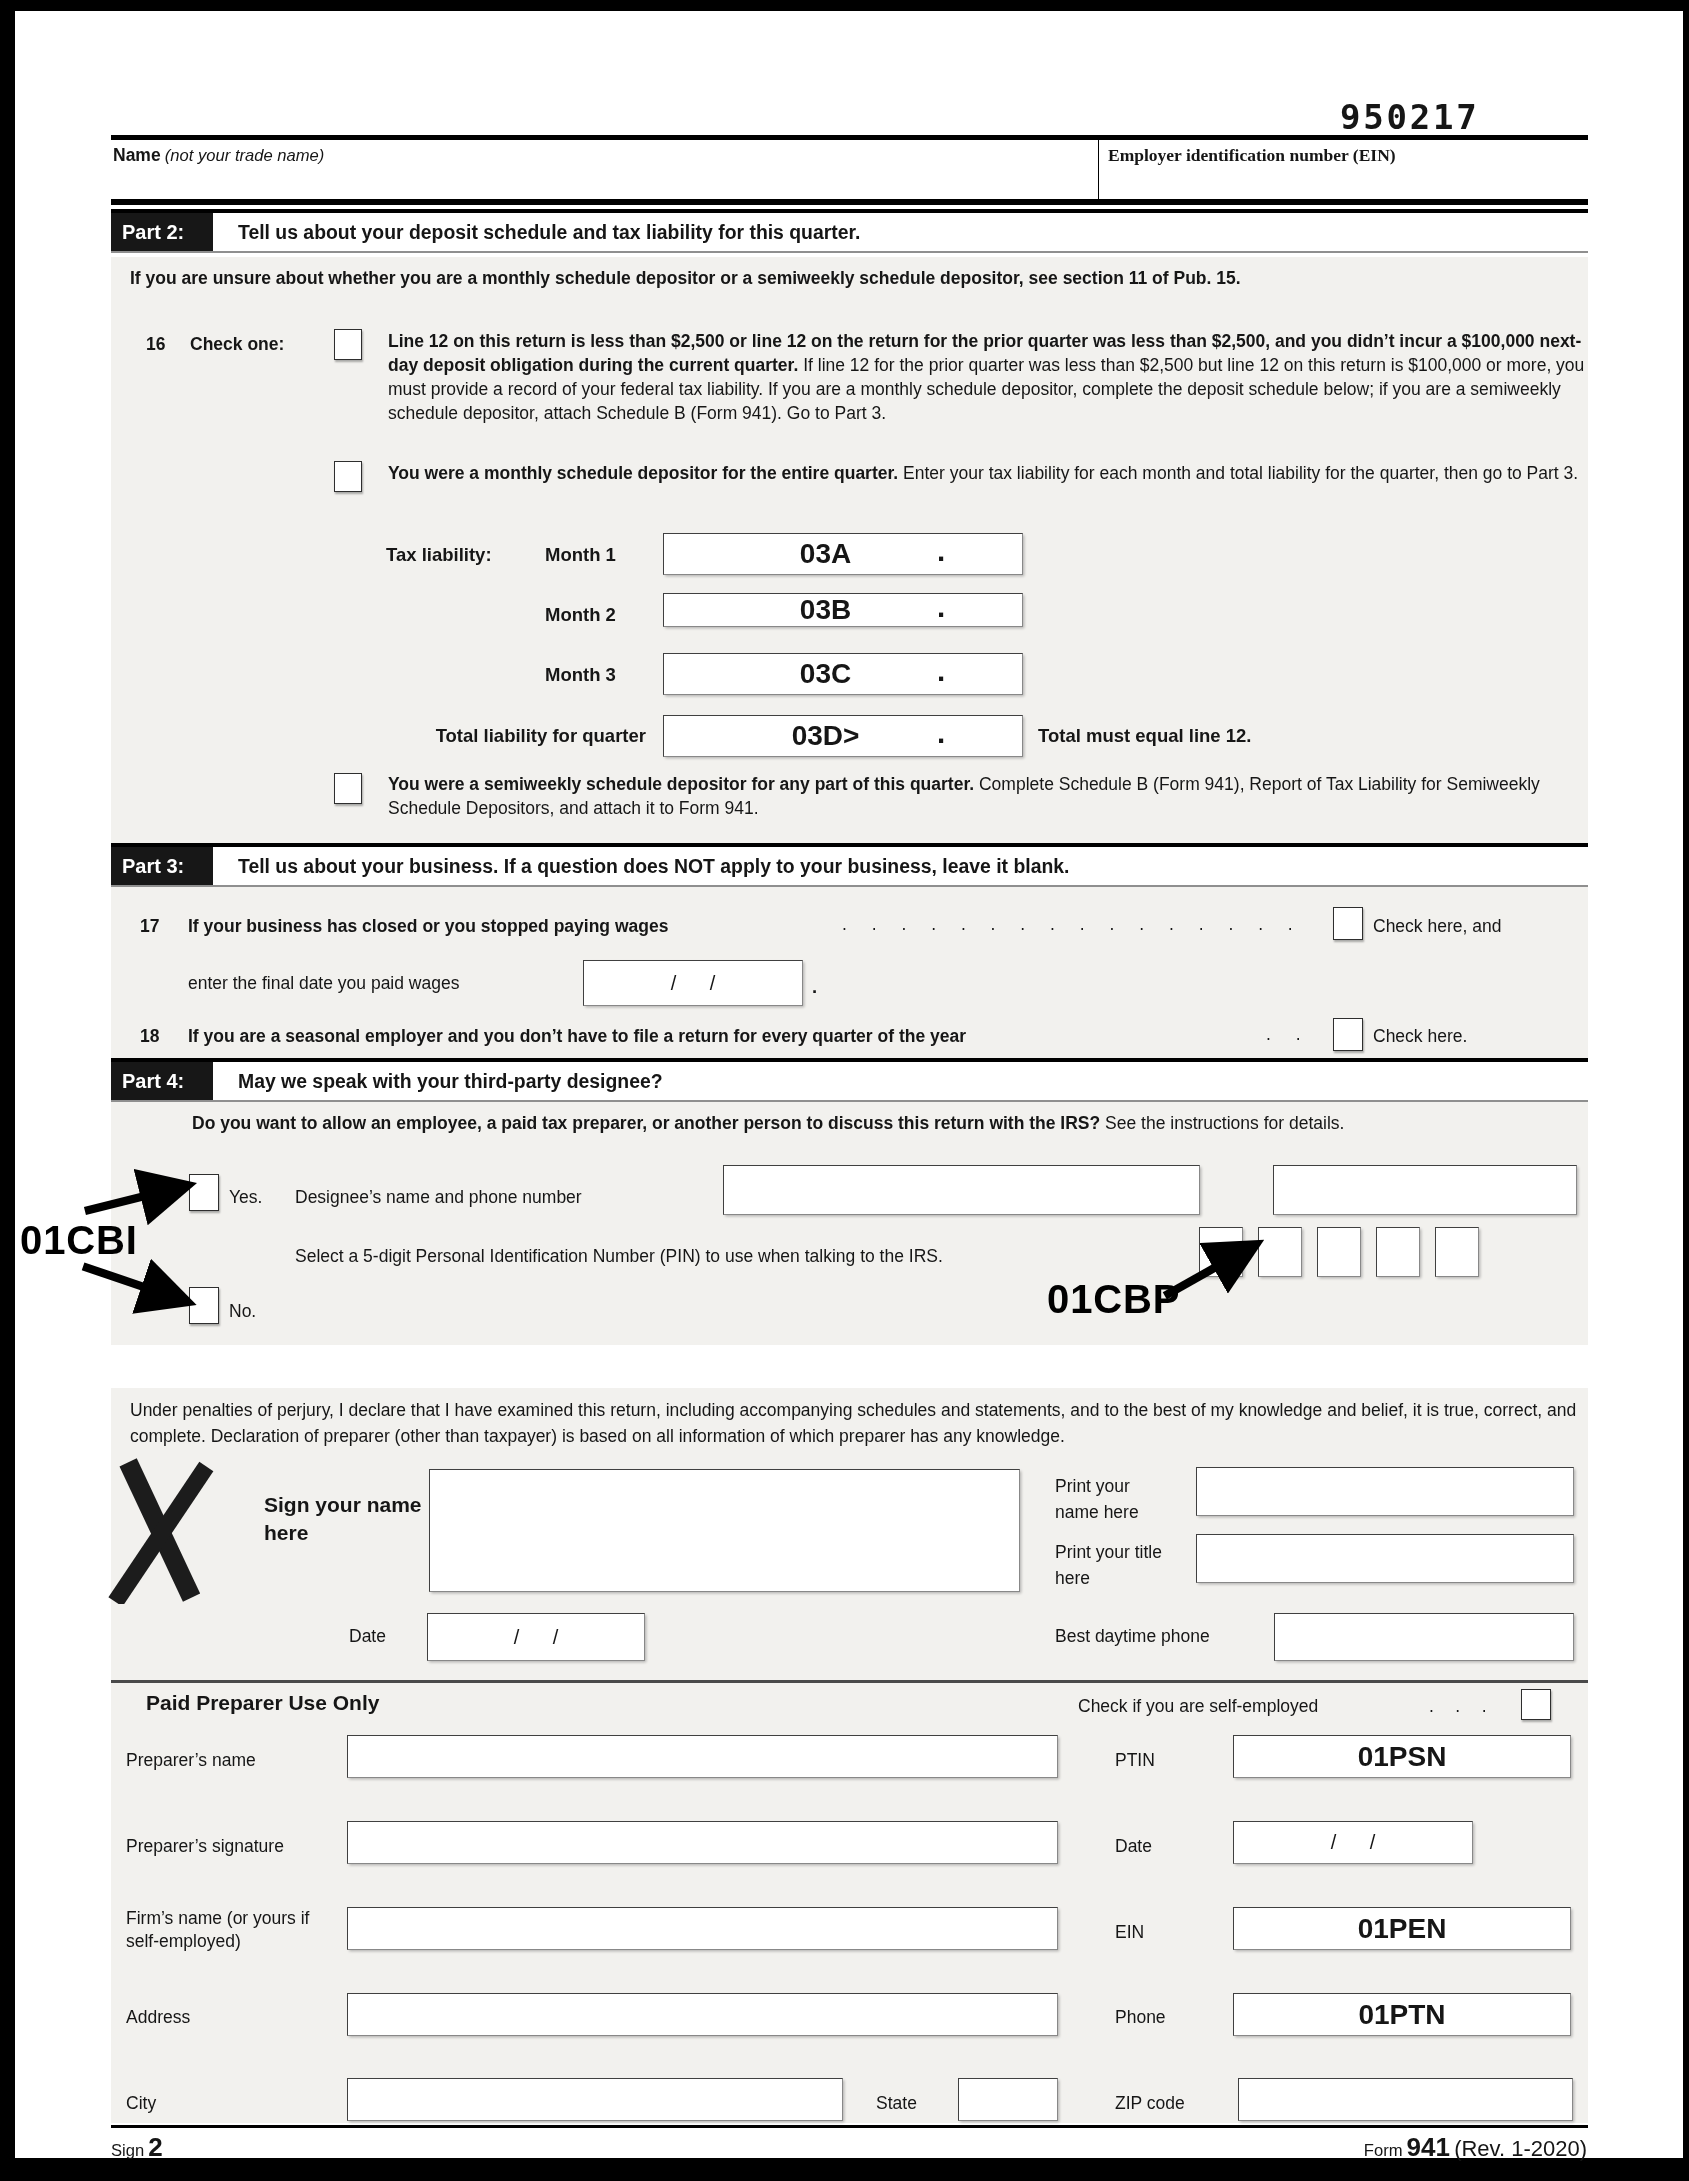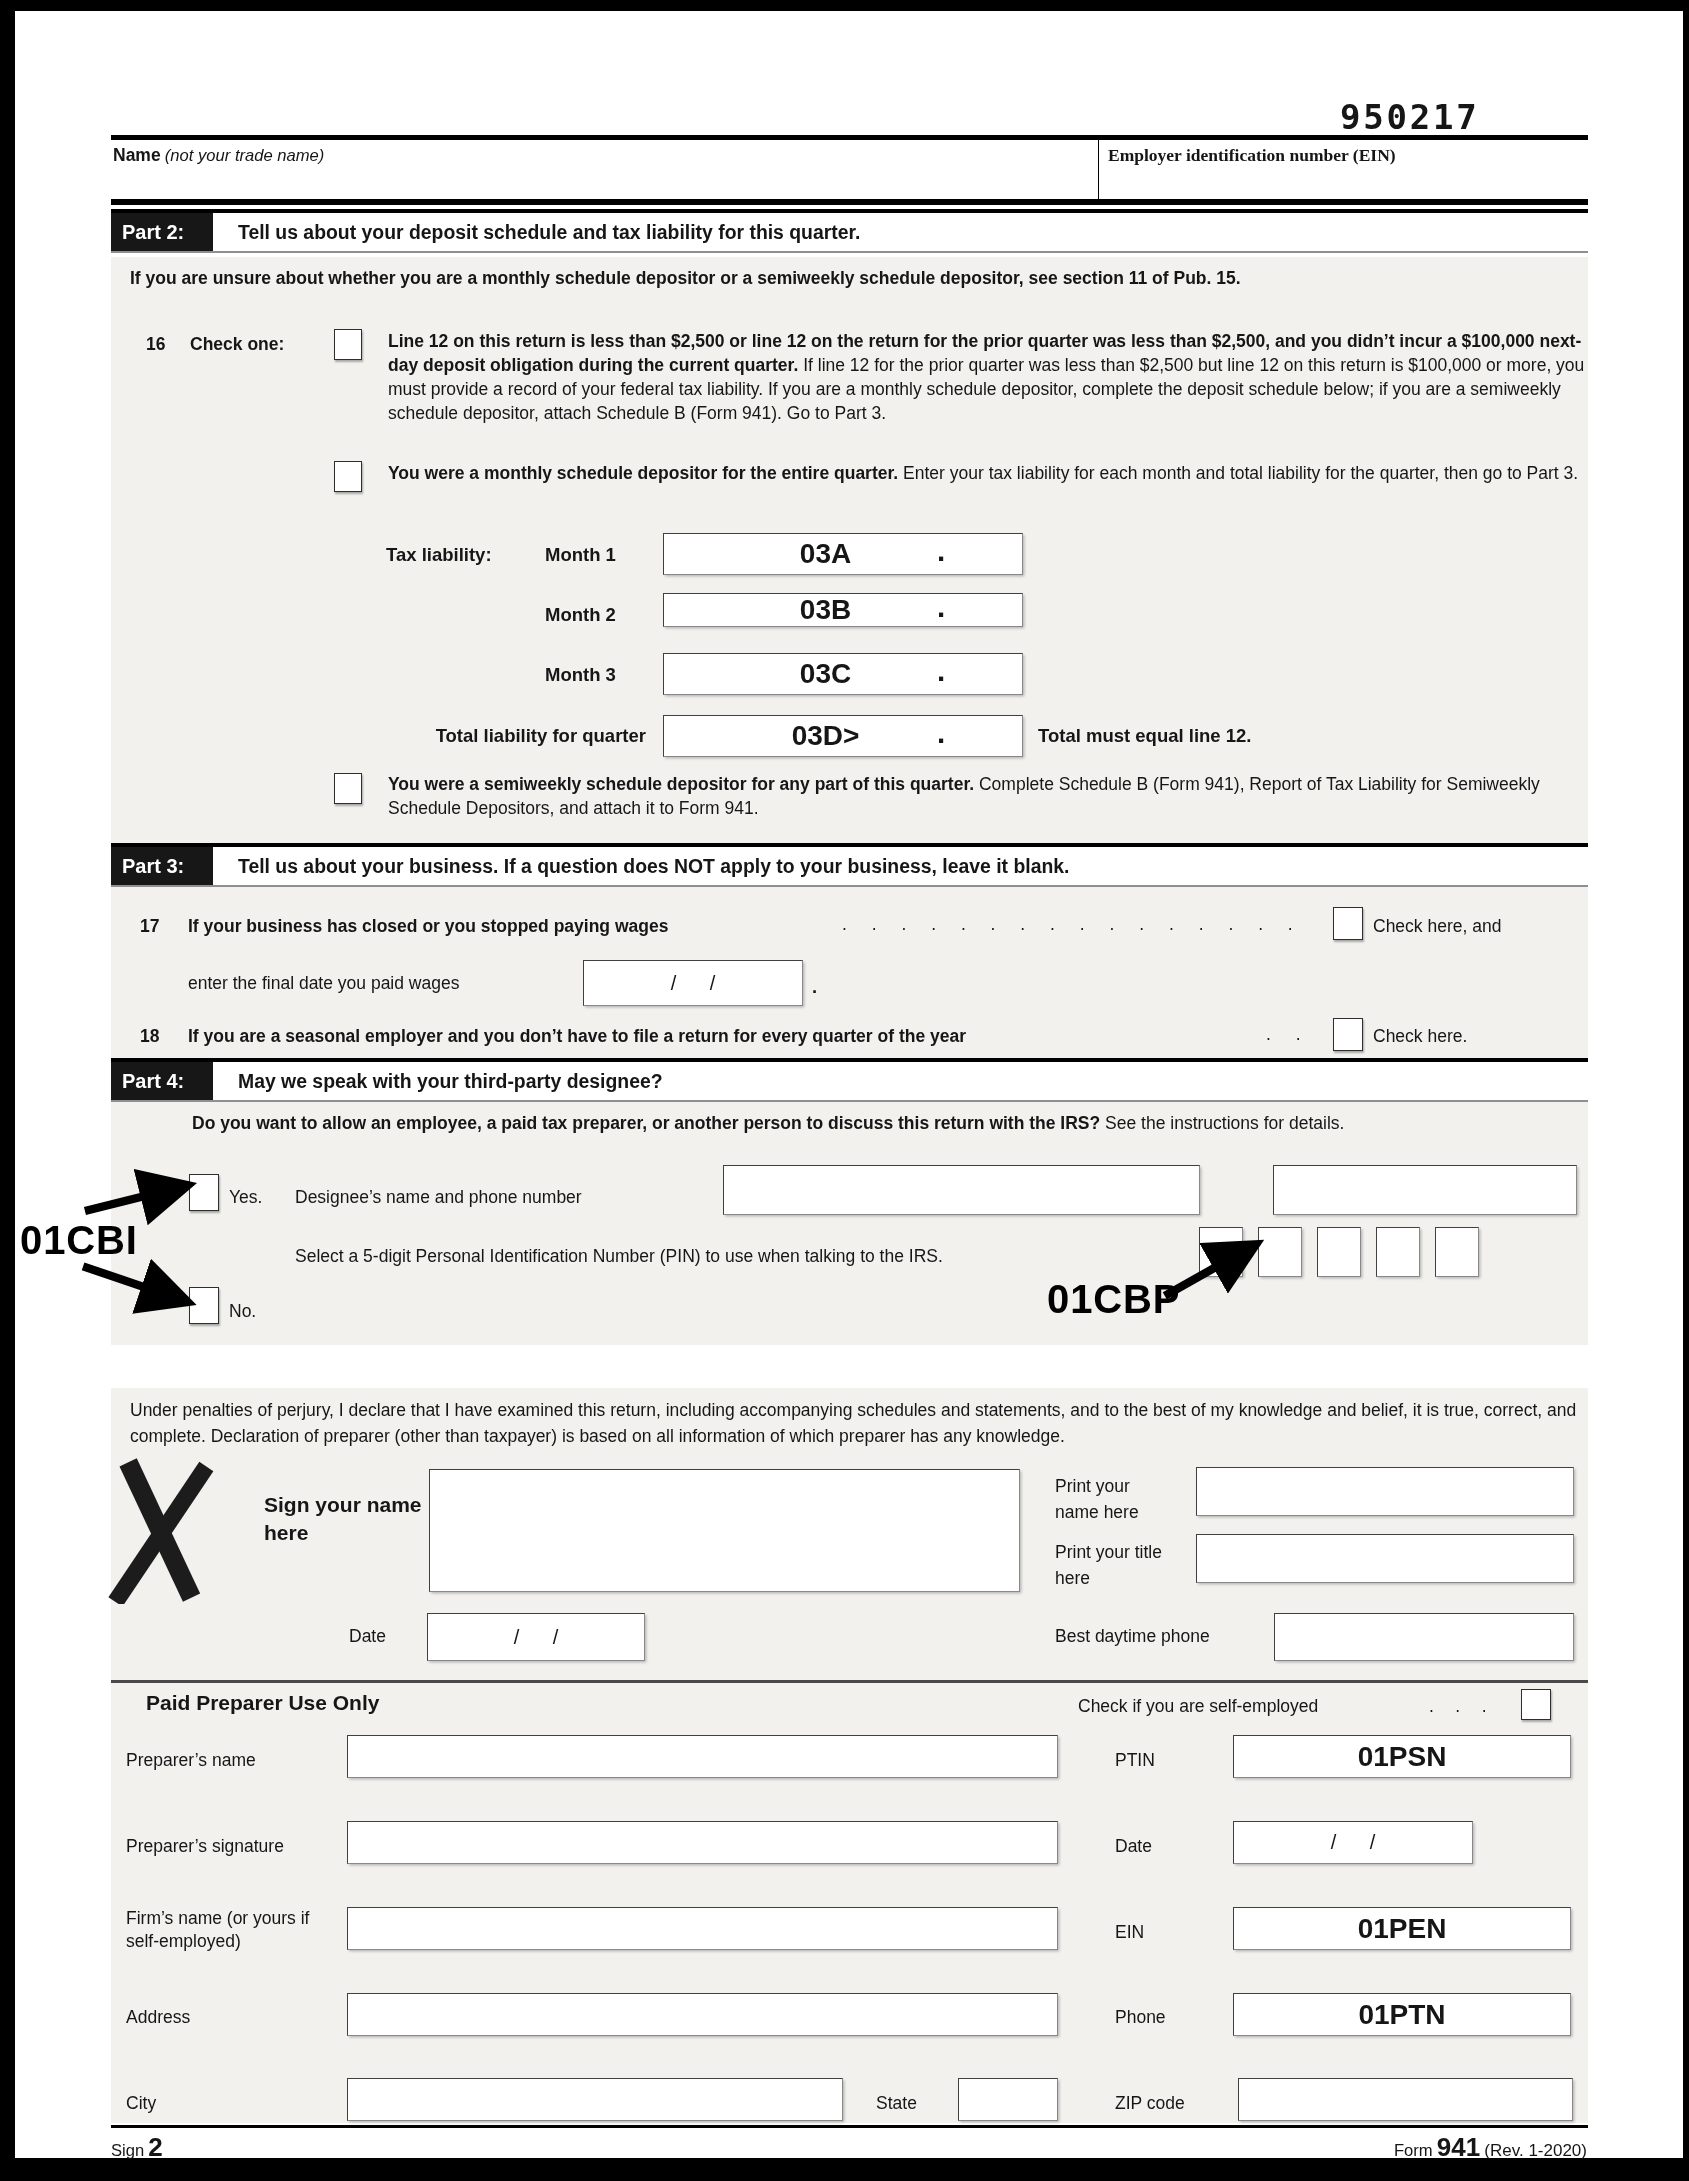--- a/index.html
+++ b/index.html
@@ -209,17 +209,17 @@
   <div class="ibox" style="left:1238px;top:2078px;width:335px;height:43px;"></div>
 
   <div class="frame" style="left:111px;top:2125px;width:1477px;height:2.8px;"></div>
   <div class="abs" style="left:111px;top:2132px;">
     <span style="font-size:16.6px;">Sign</span>
     <span class="b" style="font-size:26px;">2</span>
   </div>
   <div class="abs" style="left:1218px;top:2132px;width:369px;text-align:right;">
     <span style="font-size:16.6px;">Form</span>
     <span class="b" style="font-size:26px;">941</span>
-    <span style="font-size:17px;">(Rev. 1-2020)</span>
+    <span style="font-size:22px;">(Rev. 1-2020)</span>
   </div>
 
 </div>
 
 
 </body></html>

